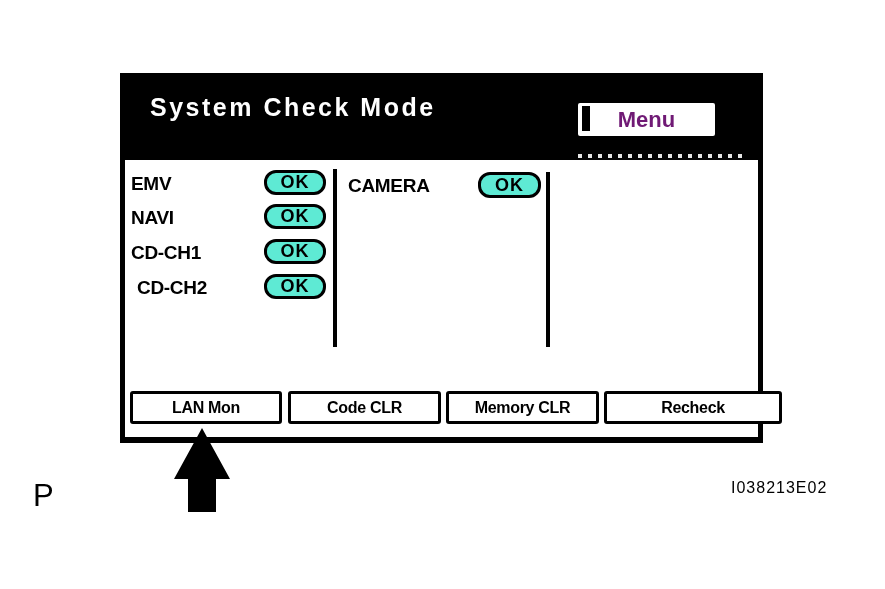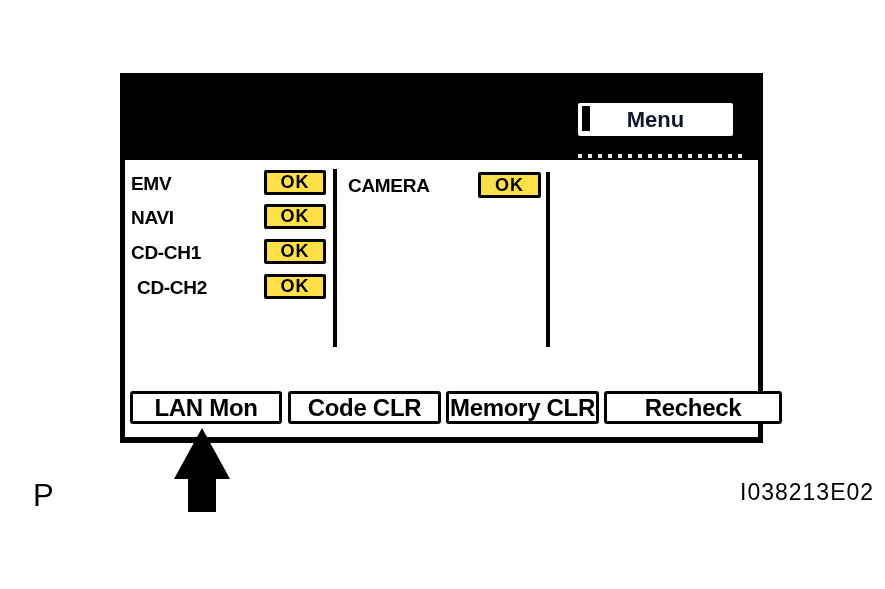--- a/index.html
+++ b/index.html
@@ -14,68 +14,69 @@
   .screen{
     left:120px;top:73px;width:643px;height:370px;
     background:#000000;
   }
   .screen-title{
     left:30px;top:20px;
     color:#ffffff;font-size:25px;font-weight:bold;letter-spacing:2.5px;
     white-space:nowrap;
   }
   .menu-btn{
-    left:458px;top:30px;width:155px;height:33px;
+    left:458px;top:30px;width:137px;height:33px;
     background:#ffffff;border-radius:2px;
     display:flex;align-items:center;justify-content:center;
-    font-size:22px;font-weight:bold;color:#0f172a;cursor:pointer;
+    font-size:22px;font-weight:bold;color:#701a75;cursor:pointer;
   }
   .menu-erased{
     left:4px;top:3px;width:8px;height:25px;background:#000000;
   }
   .clipped-ticks{
     left:458px;top:81px;width:168px;height:4px;
     background-image:repeating-linear-gradient(90deg,#ffffff 0 4px,transparent 4px 10px);
     opacity:.9;
   }
 
   
   .screen-body{
     left:5px;top:87px;width:633px;height:277px;background:#ffffff;
   }
   .sys-row{height:26px;}
   .sys-name{
     font-size:19px;font-weight:bold;letter-spacing:-0.3px;white-space:nowrap;
   }
   .ok-box{
-    width:62px;height:25px;border:3px solid #000;border-radius:2px;
-    box-sizing:border-box;background:#fde047;
+    width:62px;height:25px;border:3px solid #000;border-radius:12px;
+    box-sizing:border-box;background:#5eead4;
     display:flex;align-items:center;justify-content:center;
     font-size:18px;font-weight:bold;letter-spacing:1px;cursor:pointer;
   }
   .vrule{width:4px;background:#000000;}
 
   .panel-btn{
     top:231px;height:33px;
     border:3px solid #000;border-radius:3px;box-sizing:border-box;background:#fff;
     display:flex;align-items:center;justify-content:center;
-    font-size:24px;font-weight:bold;letter-spacing:-0.3px;cursor:pointer;
+    font-size:16px;font-weight:bold;letter-spacing:-0.3px;cursor:pointer;
     white-space:nowrap;
   }
 
   
   .arrow-icon{left:173px;top:426px;width:58px;height:88px;z-index:5;}
   .p-label{left:33px;top:478px;font-size:31px;color:#000;}
-  .fig-code{left:731px;top:479px;font-size:23px;letter-spacing:1px;color:#000;white-space:nowrap;margin-left:9px;}
+  .fig-code{left:731px;top:479px;font-size:16px;letter-spacing:1px;color:#000;white-space:nowrap;}
 </style>
 </head>
 <body>
 
 <div class="abs screen">
 
+  <div class="abs screen-title">System Check Mode</div>
 
   <div class="abs menu-btn">Menu</div>
   <div class="abs menu-erased" style="left:462px;top:33px;"></div>
 
   <div class="abs clipped-ticks"></div>
 
   <div class="abs screen-body">
 
     <div class="abs sys-row" style="left:0;top:10px;width:210px;text-align:right;">
       <span class="abs sys-name" style="left:6px;top:3px;">EMV</span>

